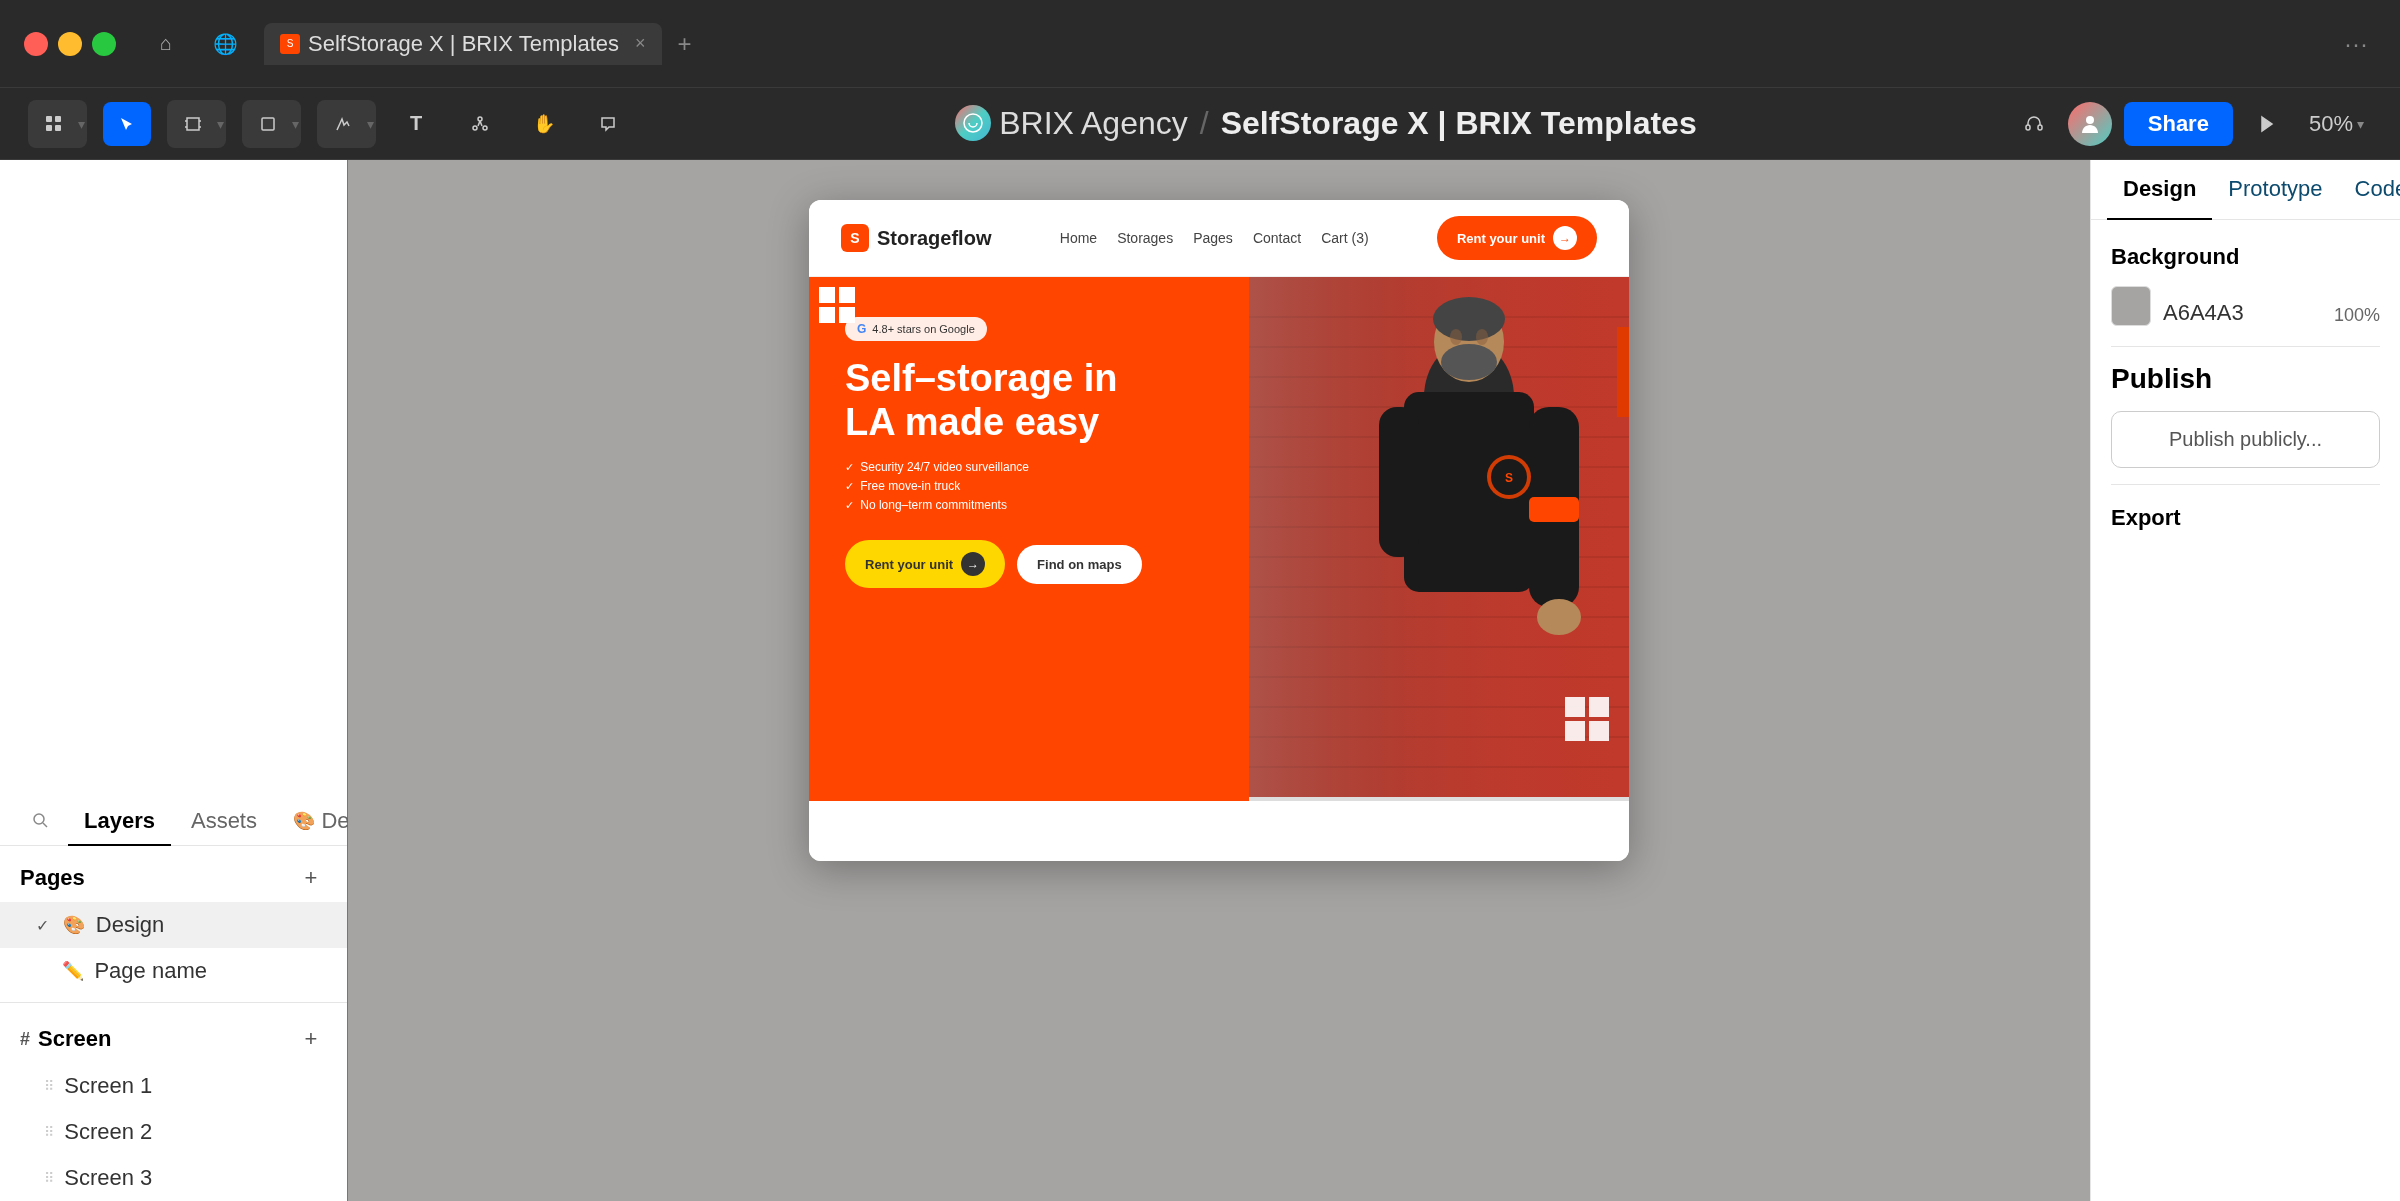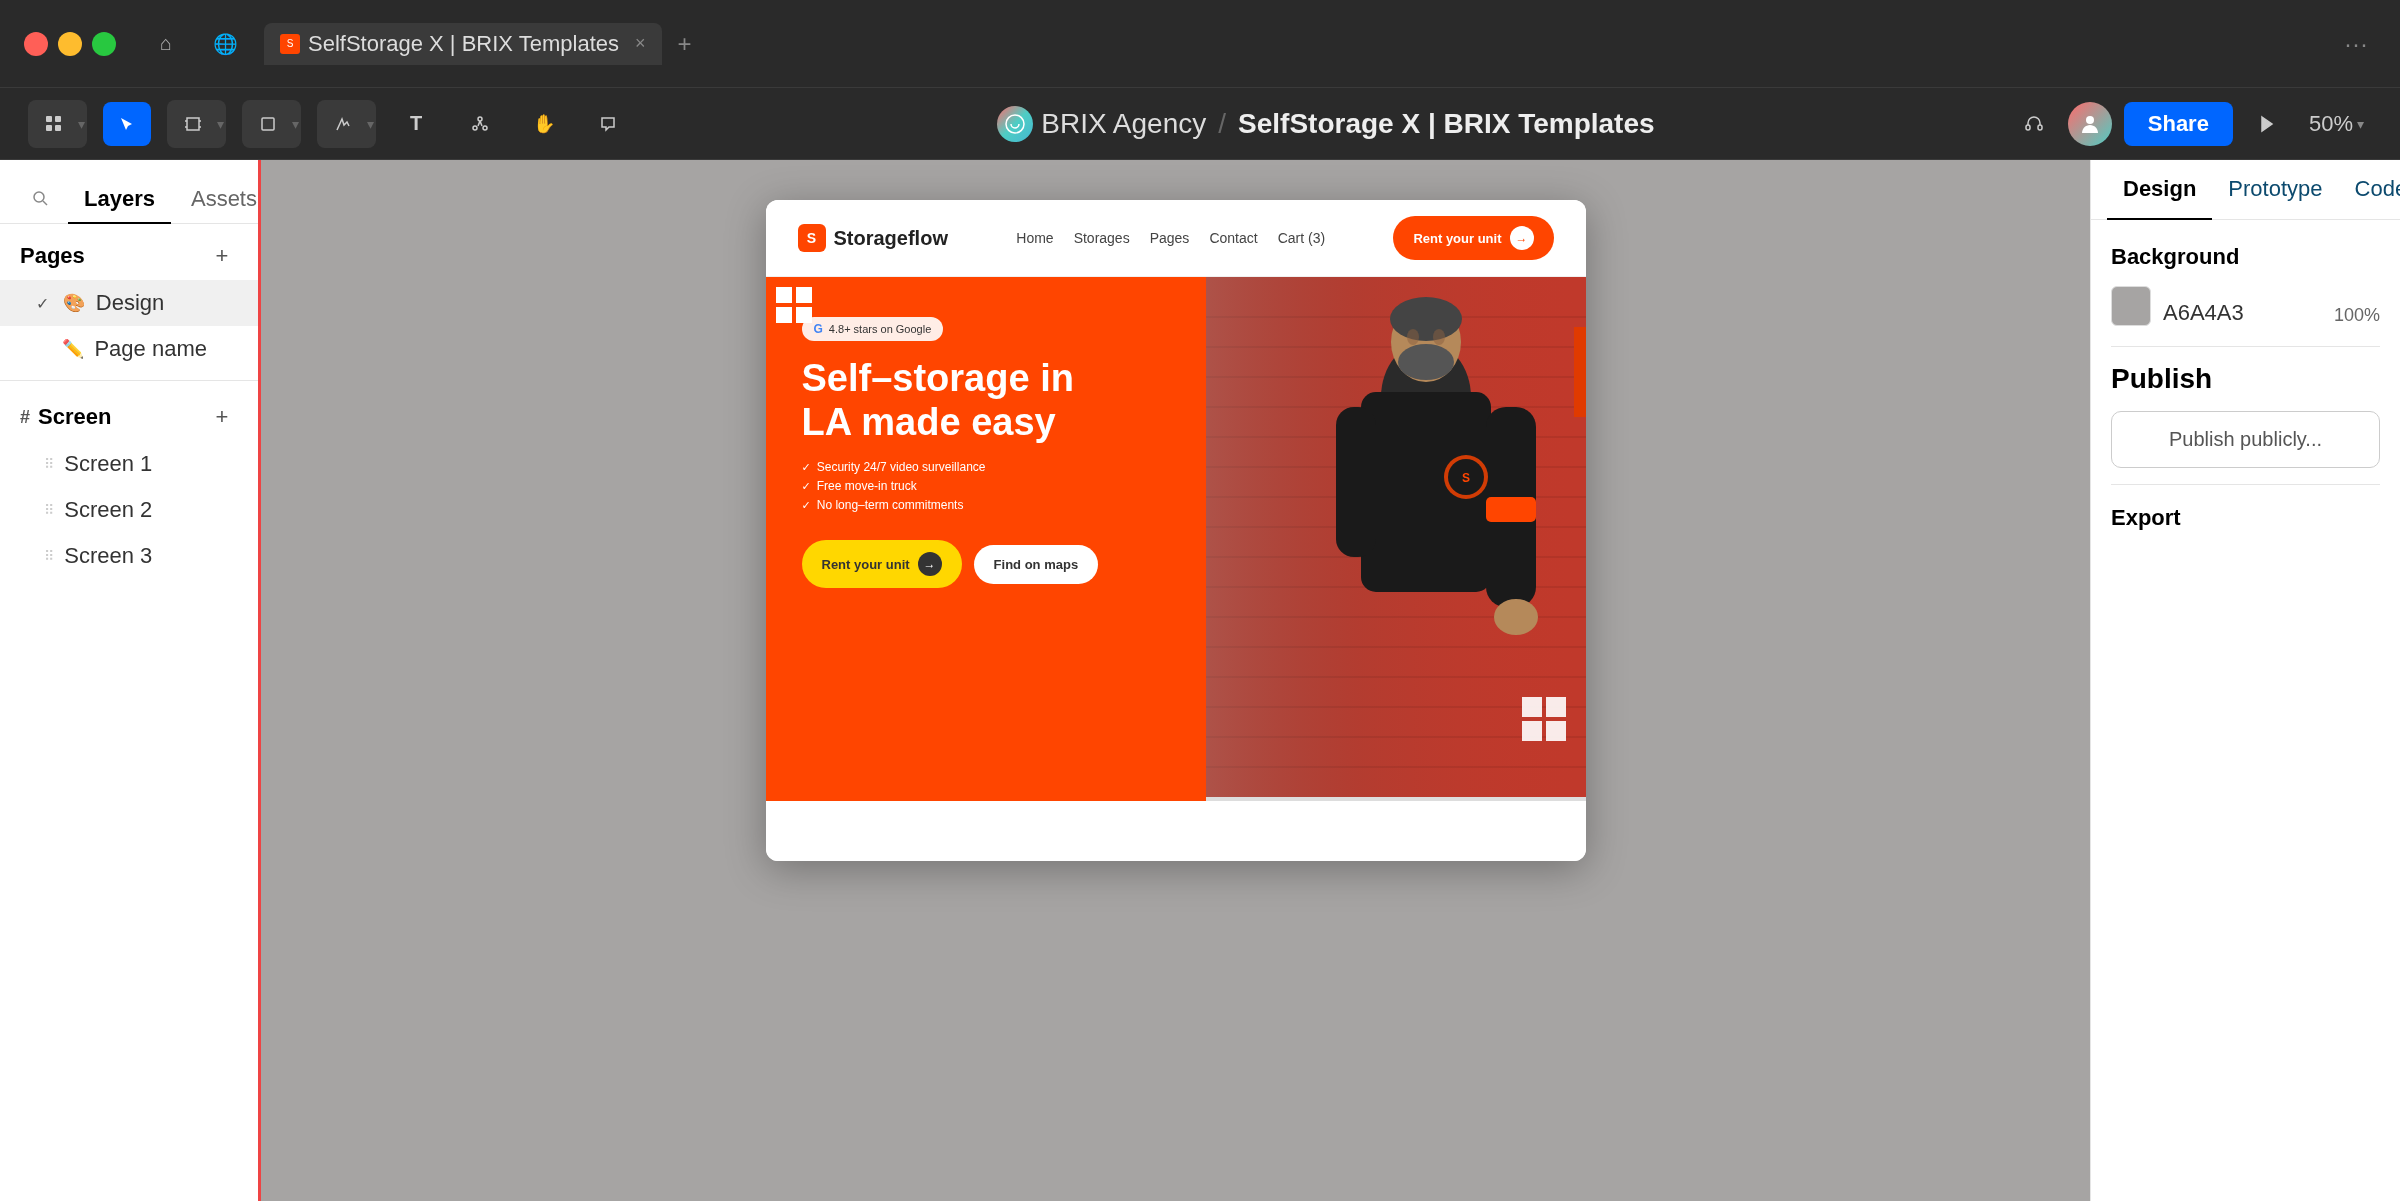--- a/index.html
+++ b/index.html
@@ -134,24 +134,24 @@
       padding: 2px;
     }
     .toolbar-center {
       flex: 1;
       display: flex;
       align-items: center;
       justify-content: center;
     }
     .breadcrumb {
       display: flex;
-      align-items: center;
+      align-items: flex-start;
       gap: 8px;
       color: #ddd;
-      font-size: 28px;
+      font-size: 32px;
     }
     .breadcrumb .project-icon {
       width: 36px;
       height: 36px;
       border-radius: 50%;
       background: linear-gradient(135deg, #ff6b6b, #4ecdc4, #45b7d1);
       display: flex;
       align-items: center;
       justify-content: center;
       font-size: 16px;
@@ -218,25 +218,26 @@
     }
 
     
     .main-layout {
       display: flex;
       height: calc(1201px - 88px - 72px);
     }
 
     
     .left-panel {
-      width: 261px;
+      width: 348px;
       background: #fff;
-      border-right: 3px solid #ef4444;
+      border-right: 1px solid #ef4444;
       display: flex;
       flex-direction: column;
+      justify-content: flex-end;
     }
     .panel-tabs {
       display: flex;
       align-items: center;
       padding: 16px 16px 0;
       gap: 4px;
       border-bottom: 1px solid #e5e5e5;
     }
     .panel-search {
       padding: 10px 16px;

